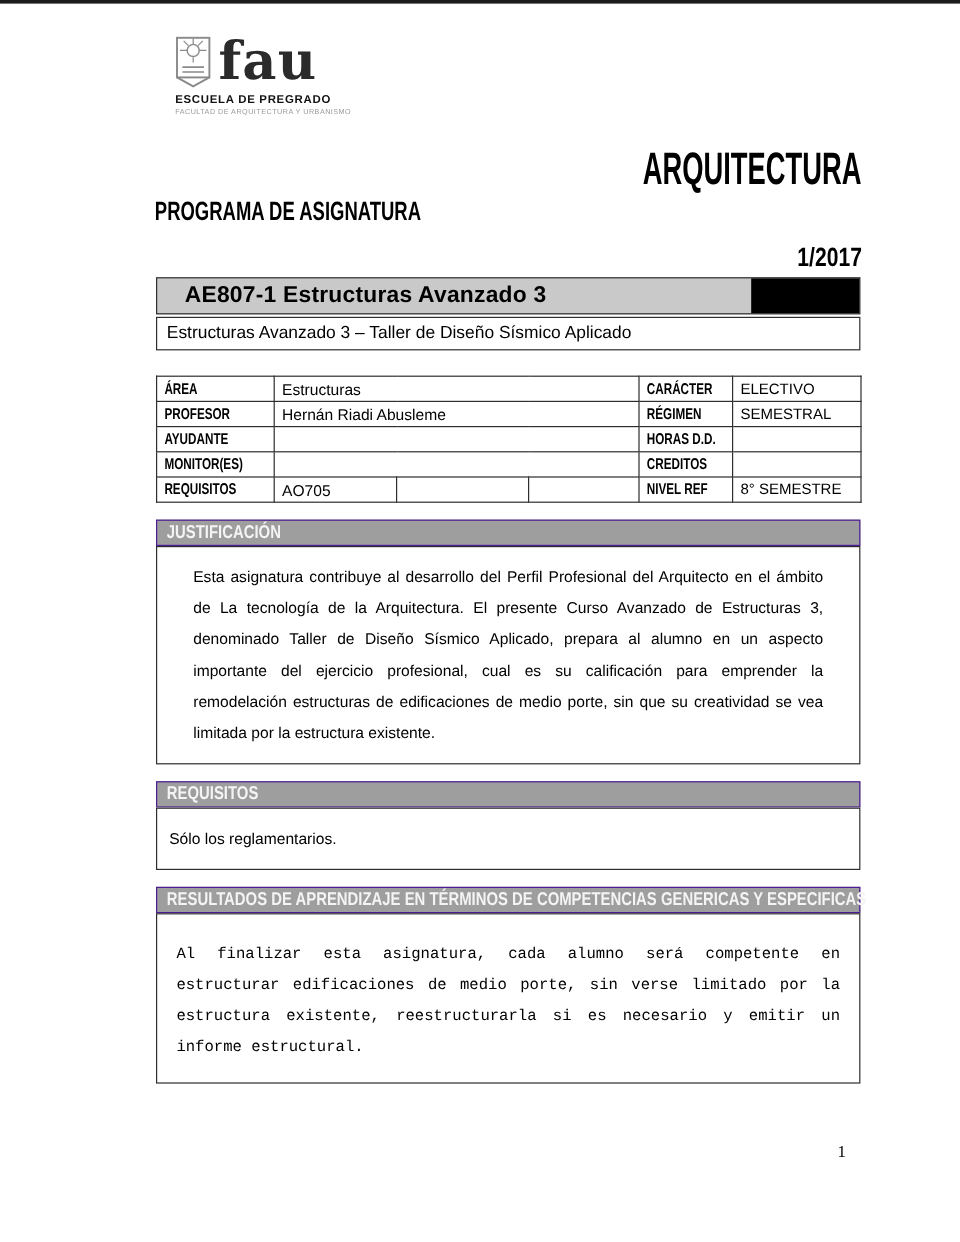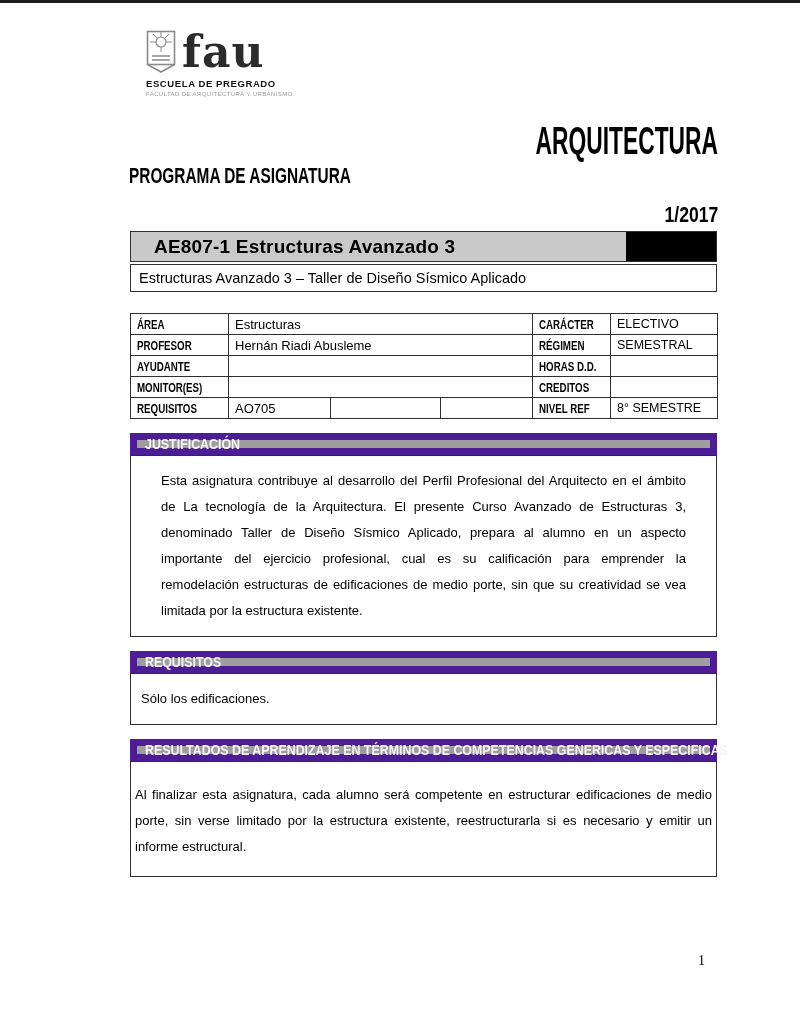--- a/index.html
+++ b/index.html
@@ -94,33 +94,33 @@
   td.val2 { font-size: 12.5px; }
 
   
   .section { margin-top: 14px; }
   .sec-header {
     background: #9e9e9e;
     height: 22px;
     display: flex;
     align-items: center;
     padding-left: 8px;
-    border: 7px solid #4c1d95;
+    border: 1px solid #4c1d95;
   }
   .sec-header .cond { color: #f4f4f4; font-size: 15.5px; transform: scaleX(0.80); }
   .sec-body {
     border: 1px solid #2e2e2e;
     background: #fff;
     font-size: 13px;
     line-height: 26px;
   }
   .sec-body p { margin: 0; text-align: justify; }
   .body-just { padding: 12px 30px; }
   .body-req  { padding: 12px 14px 12px 10px; }
-  .body-res  { padding: 20px 4px 16px; }
+  .body-res  { padding: 20px 16px 16px; font-family: Liberation Mono, monospace; }
 
   .page-number {
     position: absolute;
     left: 698px; top: 953px;
     font-family: "Liberation Serif", serif;
     font-size: 14px;
   }
 </style>
 </head>
 <body>
@@ -215,21 +215,21 @@
     <div class="sec-body body-just">
       <p>Esta asignatura contribuye al desarrollo del Perfil Profesional del Arquitecto en el ámbito de La tecnología de la Arquitectura. El presente Curso Avanzado de Estructuras 3, denominado Taller de Diseño Sísmico Aplicado, prepara al alumno en un aspecto importante del ejercicio profesional, cual es su calificación para emprender la remodelación estructuras de edificaciones de medio porte, sin que su creatividad se vea limitada por la estructura existente.</p>
     </div>
   </div>
 
   <div class="section">
     <div class="sec-header">
       <span class="cond">REQUISITOS</span>
     </div>
     <div class="sec-body body-req">
-      <p>Sólo los edificaciones.</p>
+      <p>Sólo los reglamentarios.</p>
     </div>
   </div>
 
   <div class="section">
     <div class="sec-header">
       <span class="cond">RESULTADOS DE APRENDIZAJE EN TÉRMINOS DE COMPETENCIAS GENERICAS Y ESPECIFICAS</span>
     </div>
     <div class="sec-body body-res">
       <p>Al finalizar esta asignatura, cada alumno será competente en estructurar edificaciones de medio porte, sin verse limitado por la estructura existente, reestructurarla si es necesario y emitir un informe estructural.</p>
     </div>

